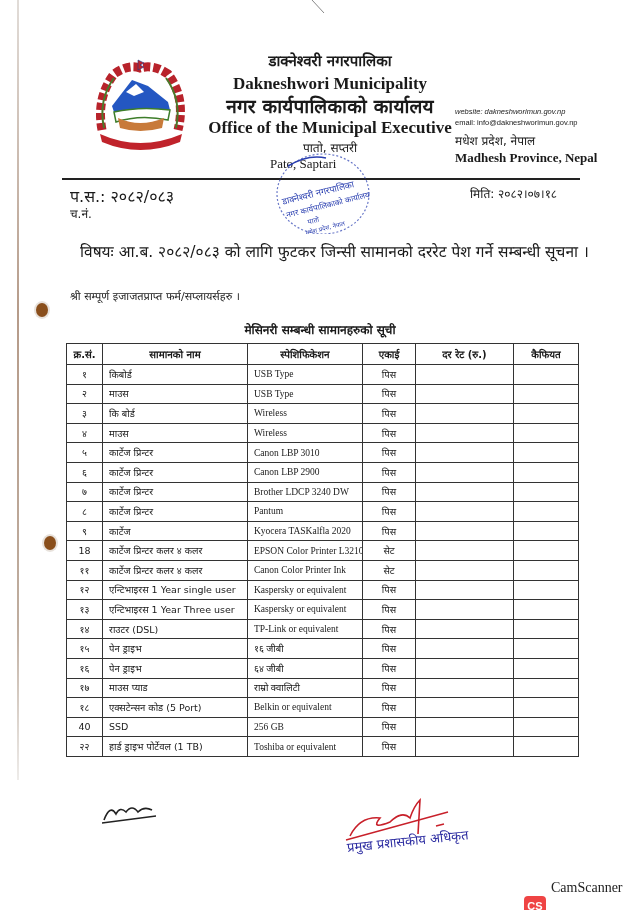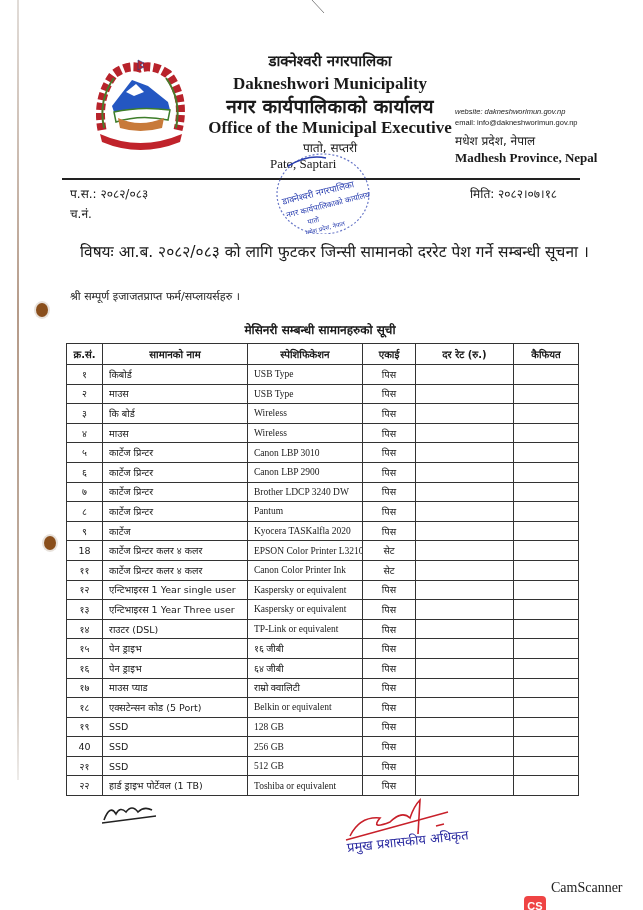--- a/index.html
+++ b/index.html
@@ -13,21 +13,21 @@
   .hdr-en { left:200px; top:74px; width:260px; text-align:center; font-size:17px; font-weight:bold; }
   .hdr-office-dev { left:196px; top:93px; width:268px; text-align:center; font-family:"DejaVu Sans", sans-serif; font-size:19px; font-weight:900; letter-spacing:0.2px; }
   .hdr-office-en { left:196px; top:118px; width:268px; text-align:center; font-size:17px; font-weight:bold; }
   .hdr-place-dev { left:270px; top:139px; width:120px; text-align:center; font-family:"DejaVu Sans", sans-serif; font-size:12px; }
   .hdr-place-en { left:270px; top:156px; width:120px; text-align:left; font-size:13px; }
   .web { left:455px; top:107px; font-family:"Liberation Sans", sans-serif; font-size:7.5px; font-style:italic; }
   .email { left:455px; top:118px; font-family:"Liberation Sans", sans-serif; font-size:7.5px; }
   .prov-dev { left:455px; top:132px; font-family:"DejaVu Sans", sans-serif; font-size:12px; }
   .prov-en { left:455px; top:150px; font-size:13px; font-weight:bold; }
   .rule { left:62px; top:178px; width:518px; height:2px; background:#222; }
-  .ref { left:70px; top:185px; font-family:"DejaVu Sans", sans-serif; font-size:12px; }
+  .ref { left:70px; top:185px; font-family:"DejaVu Sans", sans-serif; font-size:16px; }
   .chn { left:70px; top:205px; font-family:"DejaVu Sans", sans-serif; font-size:12px; }
   .date { left:470px; top:185px; font-family:"DejaVu Sans", sans-serif; font-size:12px; }
   .stamp { left:268px; top:138px; width:110px; height:96px; }
   .subject { left:80px; top:240px; width:500px; font-family:"DejaVu Sans", sans-serif; font-size:15.5px; white-space:nowrap; }
   .salute { left:70px; top:288px; font-family:"DejaVu Sans", sans-serif; font-size:11px; }
   .list-title { left:60px; top:321px; width:520px; text-align:center; font-family:"DejaVu Sans", sans-serif; font-size:12px; font-weight:bold; }
   table.items { position:absolute; left:66px; top:343px; width:512px; border-collapse:collapse; table-layout:fixed; }
   table.items td, table.items th { border:1px solid #333; height:18.6px; padding:0 6px; font-size:9.5px; overflow:hidden; white-space:nowrap; }
   table.items th { font-family:"DejaVu Sans", sans-serif; font-size:10px; font-weight:bold; text-align:center; height:20px; }
   table.items td.sn { text-align:center; font-family:"DejaVu Sans", sans-serif; font-size:9.5px; }
@@ -251,39 +251,23 @@
       </tr>
       <tr>
         <td class="sn">१८</td>
         <td class="name">एक्सटेन्सन कोड (5 Port)</td>
         <td>Belkin or equivalent</td>
         <td class="unit">पिस</td>
         <td></td>
         <td></td>
       </tr>
       <tr>
-        <td class="sn">१९</td>
-        <td class="name">SSD</td>
-        <td>128 GB</td>
-        <td class="unit">पिस</td>
-        <td></td>
-        <td></td>
-      </tr>
-      <tr>
         <td class="sn">40</td>
         <td class="name">SSD</td>
         <td>256 GB</td>
-        <td class="unit">पिस</td>
-        <td></td>
-        <td></td>
-      </tr>
-      <tr>
-        <td class="sn">२१</td>
-        <td class="name">SSD</td>
-        <td>512 GB</td>
         <td class="unit">पिस</td>
         <td></td>
         <td></td>
       </tr>
       <tr>
         <td class="sn">२२</td>
         <td class="name">हार्ड ड्राइभ पोर्टेवल (1 TB)</td>
         <td>Toshiba or equivalent</td>
         <td class="unit">पिस</td>
         <td></td>

